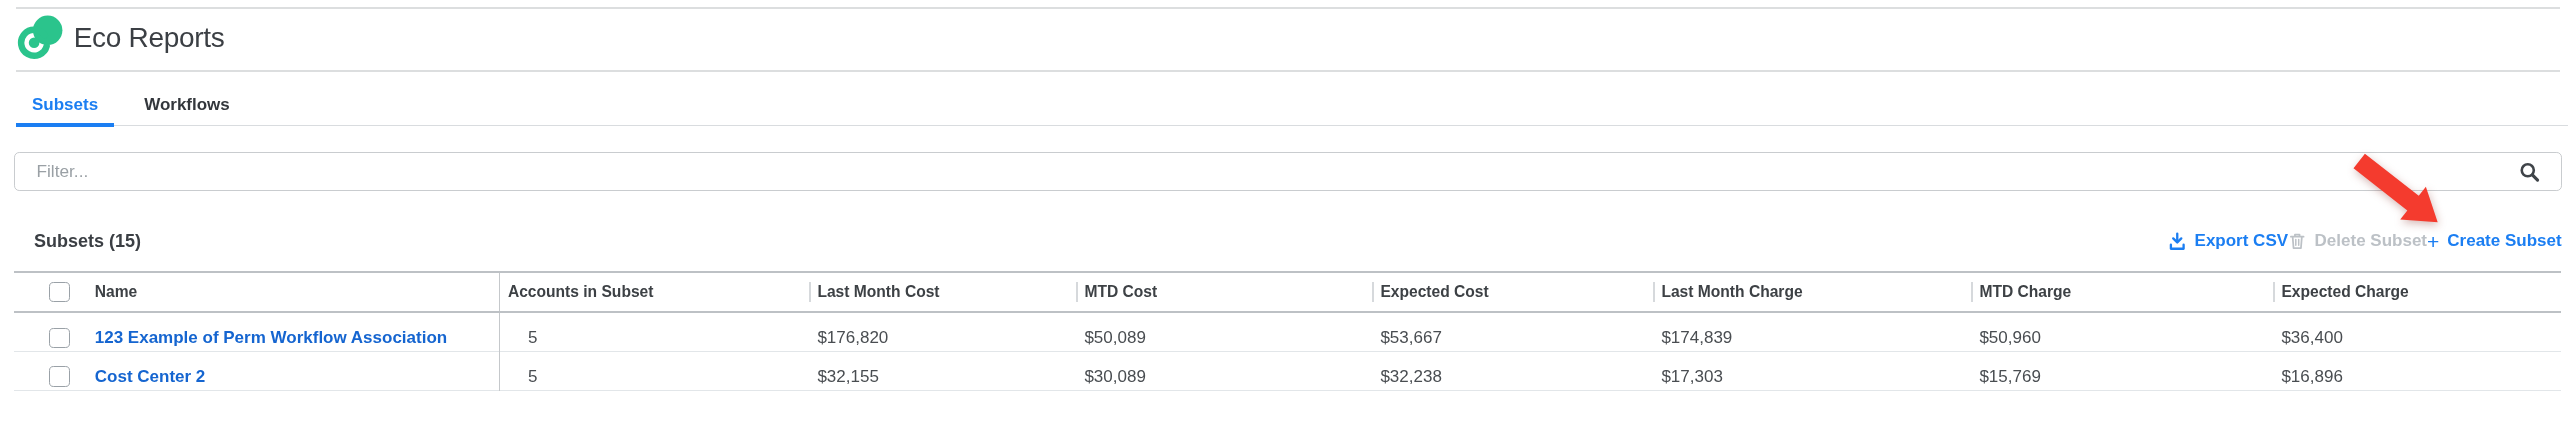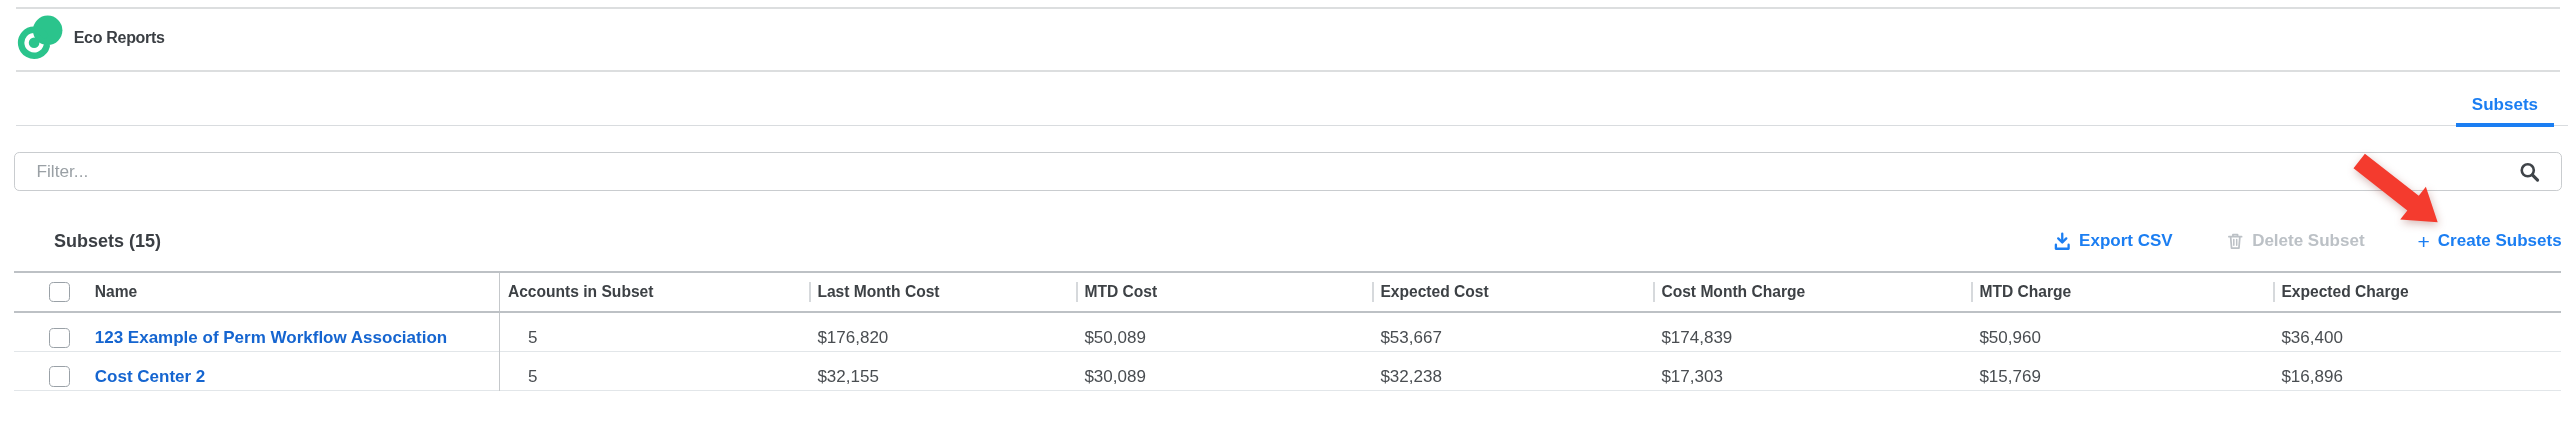--- a/index.html
+++ b/index.html
@@ -5,41 +5,41 @@
   html,body{margin:0;padding:0;background:#ffffff;}
   body{width:2576px;height:448px;overflow:hidden;font-family:"Liberation Sans",sans-serif;}
   .page{position:relative;width:2576px;height:448px;background:#fff;}
 
   
   .top-rule{position:absolute;left:16px;right:16px;top:7px;height:1.7px;background:#dcdedf;}
 
   
   .app-header{position:absolute;top:15px;left:17.3px;display:flex;align-items:center;gap:10.4px;}
   .logo{width:46px;height:46px;display:block;}
-  .app-title{font-size:16px;font-weight:700;color:#3b3f44;letter-spacing:-0.3px;}
+  .app-title{font-size:28px;font-weight:400;color:#3b3f44;letter-spacing:-0.3px;}
 
   .header-divider{position:absolute;left:16px;right:16px;top:70px;height:1.7px;background:#dcdedf;}
 
   
-  .tabs{position:absolute;top:85px;left:16px;right:8px;height:40px;border-bottom:1.7px solid #d9dcdf;display:flex;align-items:stretch;justify-content:flex-end;}
+  .tabs{position:absolute;top:85px;left:16px;right:8px;height:40px;border-bottom:1.7px solid #d9dcdf;display:flex;align-items:stretch;}
   .tab{position:relative;display:flex;align-items:center;padding:0 16px;margin-right:14px;font-size:17px;font-weight:600;color:#33373c;cursor:pointer;}
   .tab.active{color:#1b7ef2;}
   .tab.active::after{content:"";position:absolute;left:0;right:0;bottom:-1.7px;height:3.5px;background:#1b7ef2;}
 
   
   .filter-wrap{position:absolute;top:152px;left:14.4px;right:14.4px;height:39px;}
   .filter-input{box-sizing:border-box;width:100%;height:100%;border:1.2px solid #c9cccf;border-radius:5.2px;font-family:"Liberation Sans",sans-serif;font-size:17.3px;color:#43474b;padding:0 64px 0 21px;outline:none;}
   .filter-input::placeholder{color:#9aa0a5;}
   .search-icon{position:absolute;right:21px;top:50%;transform:translateY(-50%);width:23px;height:23px;cursor:pointer;}
 
   
-  .section-row{position:absolute;top:225px;left:32px;right:14.4px;height:32px;display:flex;align-items:center;text-align:right;}
+  .section-row{position:absolute;top:225px;left:12px;right:14.4px;height:32px;display:flex;align-items:center;text-align:right;}
   .section-title{font-size:18px;font-weight:700;color:#3b3f44;margin-left:22px;}
   .section-spacer{flex:1;}
-  .actions{display:flex;align-items:center;gap:53px;}
+  .actions{display:flex;align-items:center;}
   .link-btn{display:flex;align-items:center;gap:8px;font-size:17px;font-weight:700;color:#1b7ef2;cursor:pointer;white-space:nowrap;}
   .link-btn.disabled{color:#bcc1c6;cursor:default;}
   .btn-ico{width:18.5px;height:18.5px;display:block;}
   .plus-glyph{font-size:21px;font-weight:400;line-height:1;}
 
   
   .tbl{position:absolute;top:271px;left:14.4px;right:14.4px;border-collapse:collapse;table-layout:fixed;width:2547px;}
   .tbl thead tr{height:40px;margin-top:23px;}
   .tbl tbody tr{height:39px;}
   .tbl thead tr{border-top:2.3px solid #bdc1c5;border-bottom:2.3px solid #bdc1c5;}
@@ -71,20 +71,23 @@
     </svg>
     <div class="app-title">Eco Reports</div>
   </div>
 
   <div class="header-divider"></div>
 
   <div class="tabs">
     <div class="tab active">
       <span>Subsets</span>
     </div>
+    <div class="tab">
+      <span>Workflows</span>
+    </div>
   </div>
 
   <div class="filter-wrap">
     <input class="filter-input" type="text" placeholder="Filter..." style="">
     <svg class="search-icon" viewBox="0 0 40 40" aria-hidden="true">
       <circle cx="17" cy="17" r="10.5" fill="none" stroke="#3f4449" stroke-width="4.5"></circle>
       <line x1="25" y1="25" x2="34" y2="34" stroke="#3f4449" stroke-width="5.5" stroke-linecap="round"></line>
     </svg>
   </div>
 
@@ -107,21 +110,21 @@
           <path d="M5 8 h22" fill="none" stroke="#bcc1c6" stroke-width="3" stroke-linecap="round"></path>
           <path d="M12 8 V4.5 h8 V8" fill="none" stroke="#bcc1c6" stroke-width="3" stroke-linejoin="round"></path>
           <path d="M8 8 l1.6 20 h12.8 L24 8" fill="none" stroke="#bcc1c6" stroke-width="3" stroke-linejoin="round"></path>
           <path d="M13.5 13 v10 M18.5 13 v10" fill="none" stroke="#bcc1c6" stroke-width="2.6" stroke-linecap="round"></path>
         </svg>
         <span>Delete Subset</span>
       </div>
 
       <div class="link-btn">
         <span class="plus-glyph">+</span>
-        <span>Create Subsets</span>
+        <span>Create Subset</span>
       </div>
 
     </div>
   </div>
 
   <table class="tbl">
     <colgroup>
       <col style="width:66px">
         <col style="width:419px">
         <col style="width:310px">
@@ -135,21 +138,21 @@
     <thead>
       <tr>
         <th class="cb-col name-colless">
           <span class="checkbox"></span>
         </th>
         <th class="name-col">Name</th>
         <th>Accounts in Subset</th>
         <th class="short-div">Last Month Cost</th>
         <th class="short-div">MTD Cost</th>
         <th class="short-div">Expected Cost</th>
-        <th class="short-div">Cost Month Charge</th>
+        <th class="short-div">Last Month Charge</th>
         <th class="short-div">MTD Charge</th>
         <th class="short-div">Expected Charge</th>
       </tr>
     </thead>
     <tbody>
       <tr>
         <td class="cb-col">
           <span class="checkbox"></span>
         </td>
         <td class="name-col">

